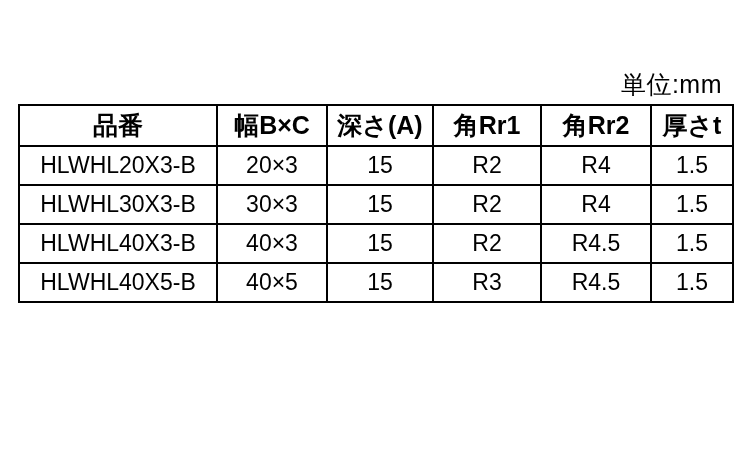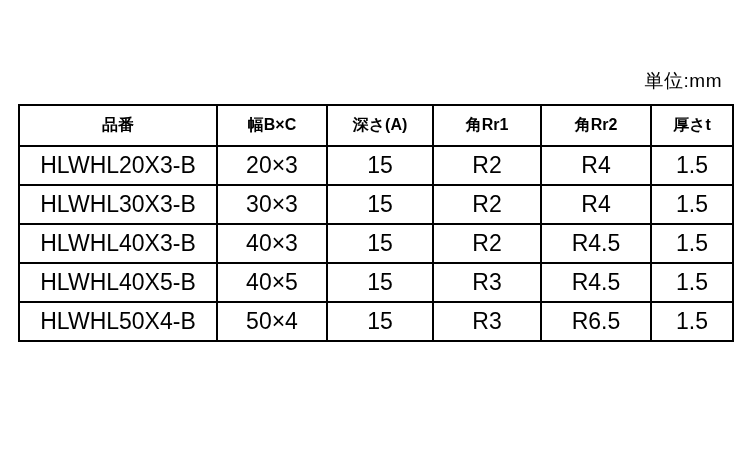--- a/index.html
+++ b/index.html
@@ -19,21 +19,21 @@
     position: absolute;
     left: 0;
     top: 0;
     width: 750px;
     height: 450px;
   }
   .unit-note {
     position: absolute;
     right: 28px;
     top: 68px;
-    font-size: 19px;
+    font-size: 25px;
     letter-spacing: 0.5px;
     white-space: nowrap;
   }
   .spec-table {
     position: absolute;
     left: 18px;
     top: 104px;
     width: 714px;
     border-collapse: collapse;
     table-layout: fixed;
@@ -43,21 +43,21 @@
     text-align: center;
     vertical-align: middle;
     font-weight: normal;
     font-size: 23px;
     height: 37px;
     padding: 0;
     white-space: nowrap;
   }
   .spec-table thead th {
     font-weight: bold;
-    font-size: 16px;
+    font-size: 25px;
     height: 39px;
     margin-top: 14px;
   }
   .col-name  { width: 198px; }
   .col-wb    { width: 110px; }
   .col-depth { width: 106px; }
   .col-rr1   { width: 108px; }
   .col-rr2   { width: 110px; }
   .col-thick { width: 82px; }
   .cell-name { font-size: 19px; letter-spacing: 0px; }
@@ -114,24 +114,16 @@
         <td>1.5</td>
       </tr>
       <tr>
         <td class="cell-name">HLWHL40X5-B</td>
         <td>40×5</td>
         <td>15</td>
         <td>R3</td>
         <td>R4.5</td>
         <td>1.5</td>
       </tr>
-      <tr>
-        <td class="cell-name">HLWHL50X4-B</td>
-        <td>50×4</td>
-        <td>15</td>
-        <td>R3</td>
-        <td>R6.5</td>
-        <td>1.5</td>
-      </tr>
     </tbody>
   </table>
 
 </div>
 
 </body></html>

